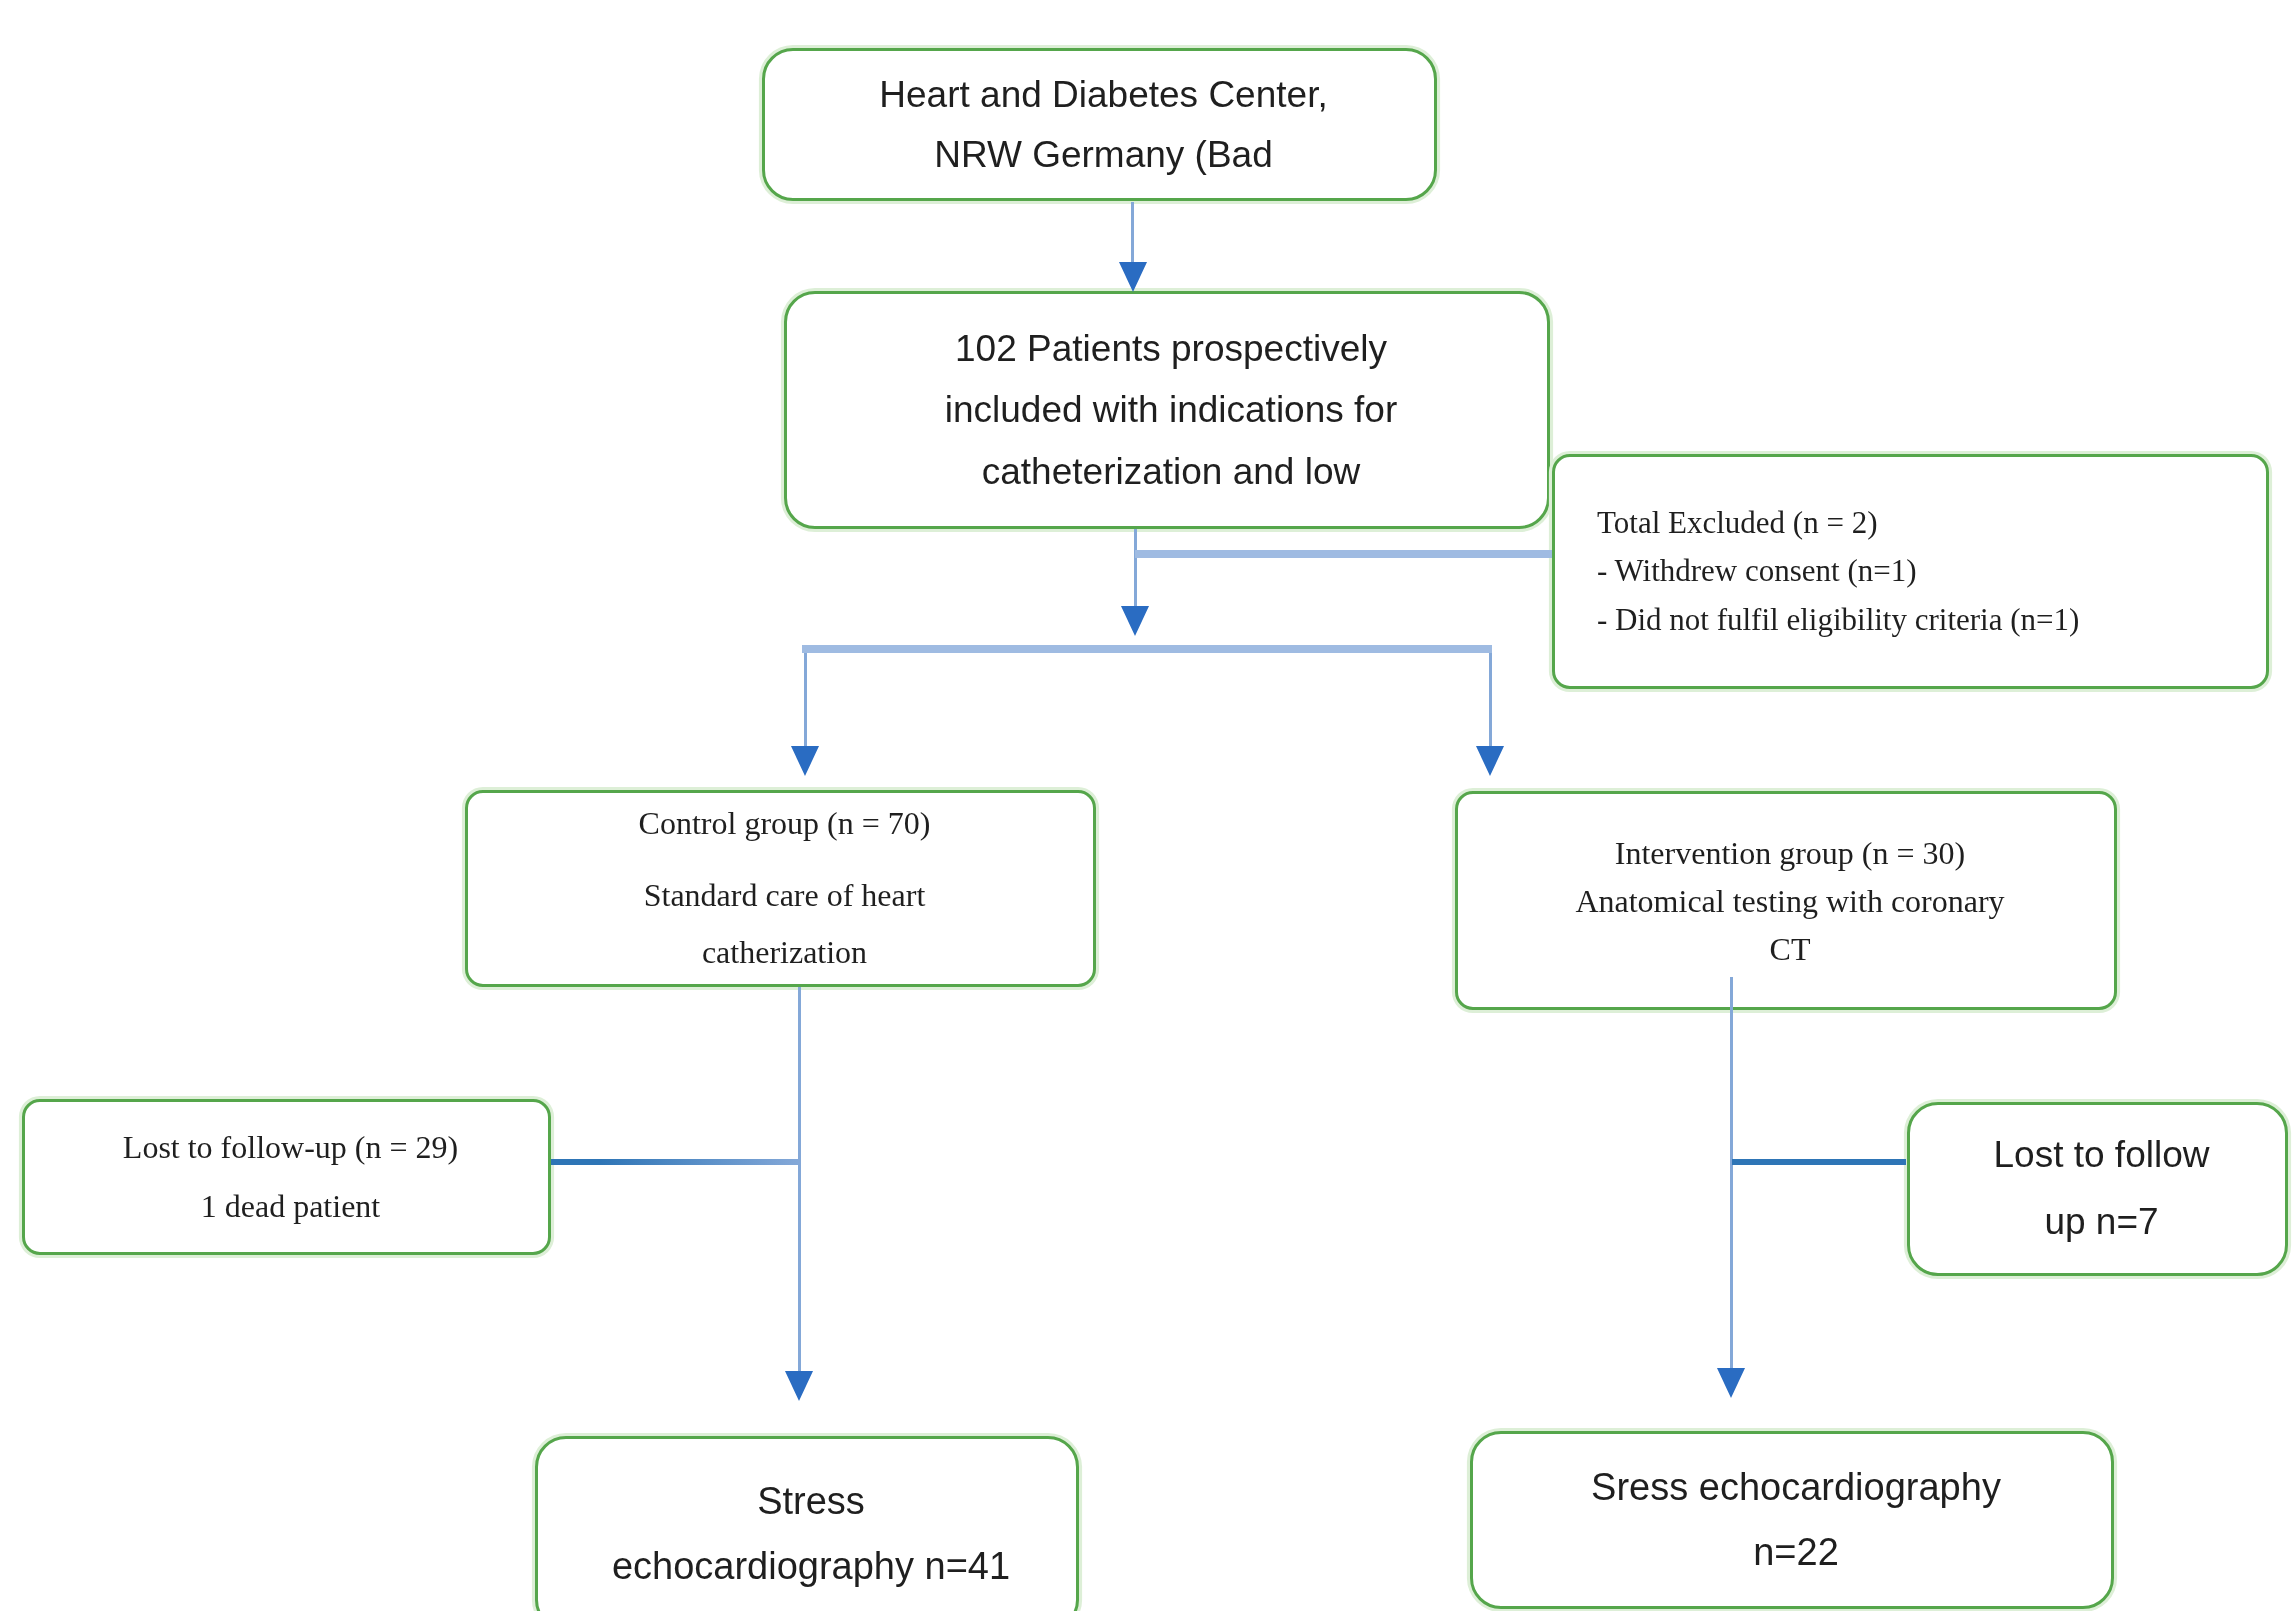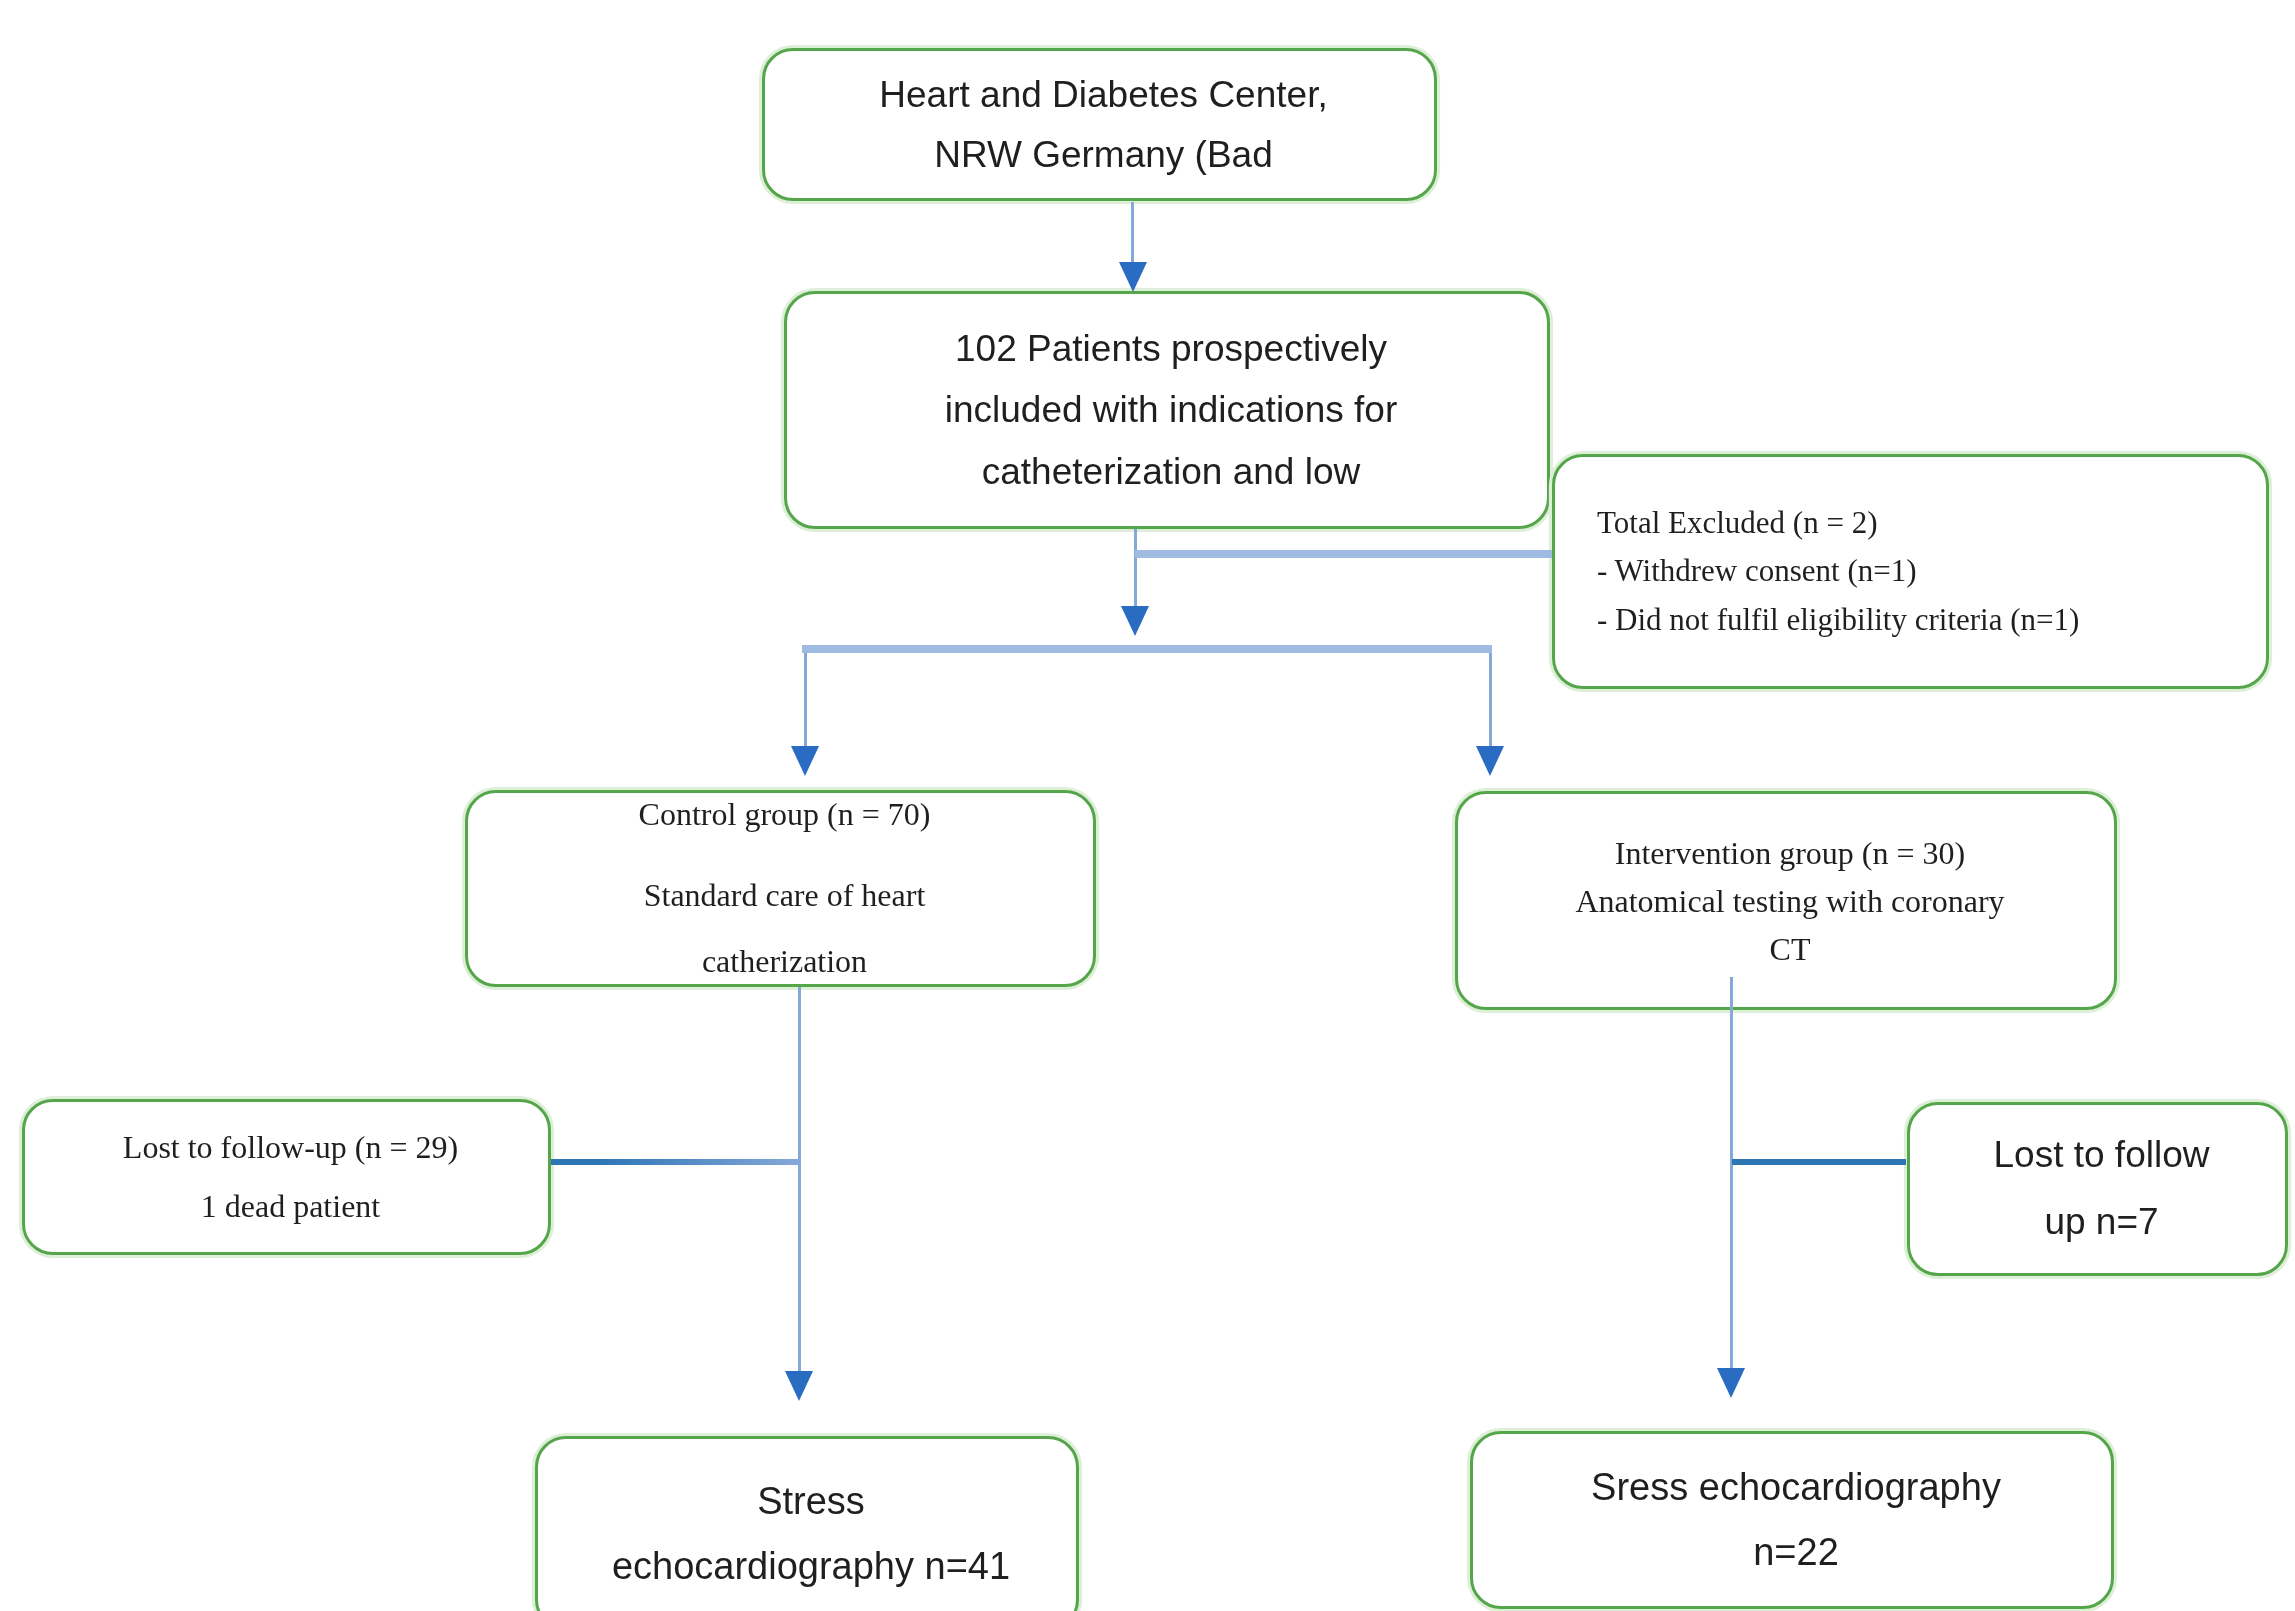--- a/index.html
+++ b/index.html
@@ -6,28 +6,28 @@
   .canvas{position:relative;width:2295px;height:1612px;background:#ffffff;overflow:hidden;}
 
   .box{
     position:absolute;box-sizing:border-box;background:#ffffff;
     border:3.1px solid var(--green-border);border-radius:31px;
     box-shadow:0 0 0 3.1px var(--green-glow);
     display:flex;flex-direction:column;align-items:center;justify-content:center;
     text-align:center;color:var(--text-dark);padding-left:8px;
   }
   .sans{font-family:"Liberation Sans",sans-serif;font-size:37px;line-height:1.62;}
-  .serif{font-family:"Liberation Serif",serif;font-size:32px;line-height:1.8;}
+  .serif{font-family:"Liberation Serif",serif;font-size:32px;line-height:1.8;border-radius:18px;}
 
   .box-site{left:762px;top:48px;width:675px;height:153px;}
   .box-enrolled{left:784px;top:291px;width:766px;height:238px;line-height:1.65;}
   .box-excluded{left:1552px;top:454px;width:717px;height:235px;
     align-items:flex-start;text-align:left;padding:0 18.5px 0 42px;
     font-size:31px;line-height:1.55;}
-  .box-control{left:465px;top:790px;width:631px;height:197px;line-height:1.8;gap:9px;}
+  .box-control{left:465px;top:790px;width:631px;height:197px;line-height:1.8;}
   .box-intervention{left:1455px;top:791px;width:662px;height:219px;line-height:1.5;}
   .box-lost-control{left:22px;top:1099px;width:529px;height:156px;line-height:1.85;}
   .box-lost-intervention{left:1907px;top:1102px;width:381px;height:174px;line-height:1.8;}
   .box-stress-control{left:535px;top:1436px;width:544px;height:195px;font-size:38px;line-height:1.7;}
   .box-stress-intervention{left:1470px;top:1431px;width:644px;height:178px;font-size:38px;line-height:1.7;}
 
   .vline{position:absolute;width:3.1px;background:var(--line-light);}
   .hthick{position:absolute;height:8px;background:var(--line-thick);}
   .hdark{position:absolute;height:5.6px;background:var(--line-dark);}
   .hgrad{position:absolute;height:6.2px;

